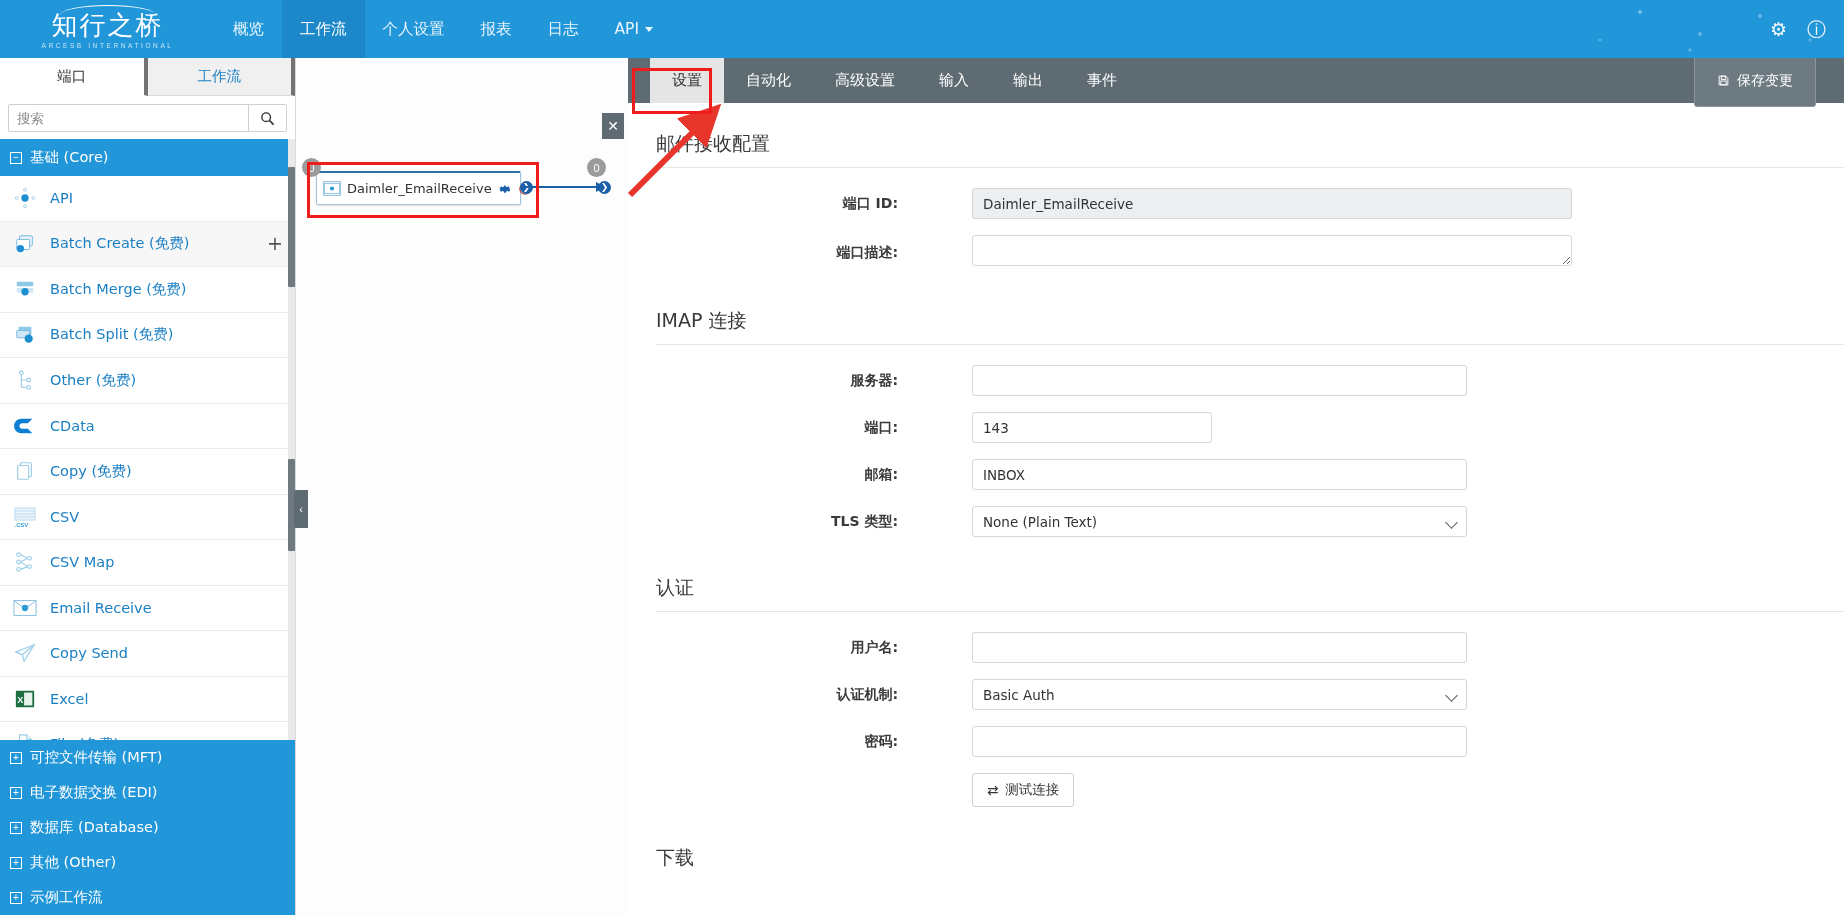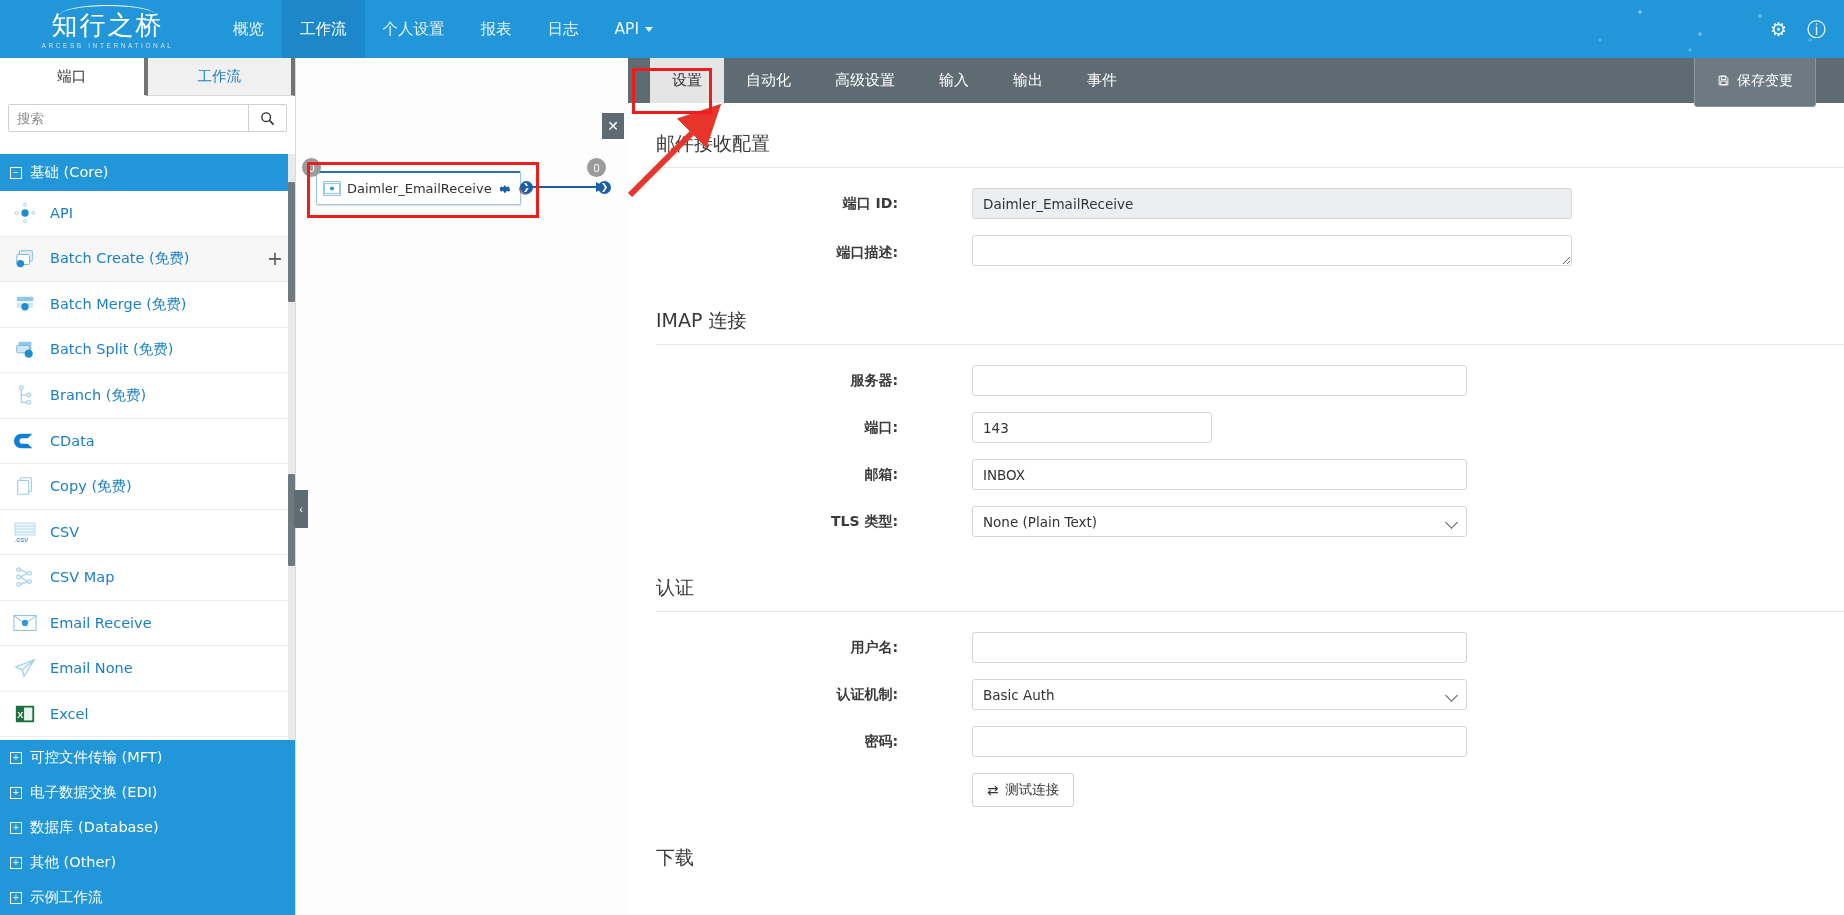--- a/index.html
+++ b/index.html
@@ -70,21 +70,21 @@
   .tabstrip { display: flex; height: 38px; background: #f4f4f4; }
   .ltab {
     flex: 1; display: flex; align-items: center; justify-content: center;
     font-size: 14.5px; color: #1b7fc4; background: #f0f0f0;
     border-right: 4px solid #737373; border-bottom: 1px solid #d9d9d9;
     cursor: pointer; font-family: "DejaVu Sans", sans-serif;
   }
   .ltab.active {
     background: #ffffff; color: #333333; border-bottom: 1px solid #ffffff;
   }
-  .searchrow { padding: 8px 8px 22px 8px; background: #ffffff; }
+  .searchrow { padding: 8px 8px 7px 8px; background: #ffffff; }
   .searchbox { display: flex; height: 28px; border: 1px solid #cfcfcf; border-radius: 2px; overflow: hidden; }
   .searchbox input {
     flex: 1; border: 0; outline: none; padding: 0 8px; font-size: 13.5px;
     color: #555; font-family: "DejaVu Sans", sans-serif; background: #fff;
   }
   .searchbox input::placeholder { color: #8a8a8a; }
   .searchbtn {
     width: 38px; background: #ffffff; border-left: 1px solid #cfcfcf;
     display: flex; align-items: center; justify-content: center; cursor: pointer;
   }
@@ -368,21 +368,21 @@
 
       <div class="conn-item">
         <span class="conn-ico">
           <svg width="22" height="22" viewBox="0 0 24 24" fill="none" stroke="#9fcfe9" stroke-width="1.3">
               <circle cx="8" cy="4" r="2"></circle>
               <circle cx="16" cy="12" r="2"></circle>
               <circle cx="16" cy="20" r="2"></circle>
               <path d="M8 6v14M8 12h6M8 20h6"></path>
             </svg>
         </span>
-        <span>Branch (免费)</span>
+        <span>Other (免费)</span>
       </div>
 
       <div class="conn-item">
         <span class="conn-ico">
           <svg width="22" height="22" viewBox="0 0 24 24">
               <path d="M20 4H8a6 6 0 000 16h12l-5-5H9a3 3 0 010-6h6z" fill="#0e7fd4"></path>
             </svg>
         </span>
         <span>CData</span>
       </div>
@@ -435,21 +435,21 @@
         <span>Email Receive</span>
       </div>
 
       <div class="conn-item">
         <span class="conn-ico">
           <svg width="22" height="22" viewBox="0 0 24 24" fill="none" stroke="#9fcfe9" stroke-width="1.4">
               <path d="M22 3L2 11l7 3 2 7z"></path>
               <path d="M9 14l13-11"></path>
             </svg>
         </span>
-        <span>Email None</span>
+        <span>Copy Send</span>
       </div>
 
       <div class="conn-item">
         <span class="conn-ico">
           <svg width="22" height="22" viewBox="0 0 24 24">
               <rect x="2" y="3" width="20" height="18" rx="1" fill="#1d6f42"></rect>
               <rect x="11" y="5" width="9" height="14" fill="#e9f3ee"></rect>
               <text x="3.5" y="16" font-size="10" fill="#fff" font-family="Liberation Sans" font-weight="bold">X</text>
             </svg>
         </span>

